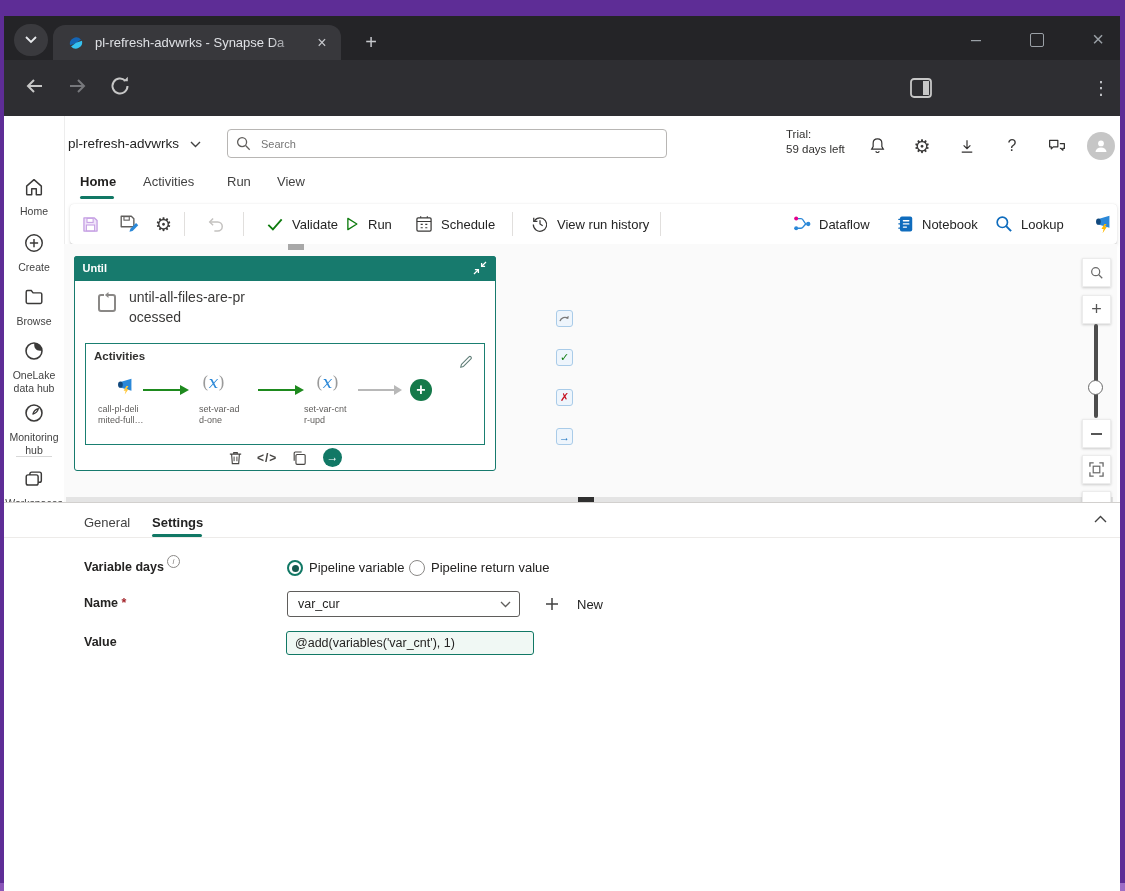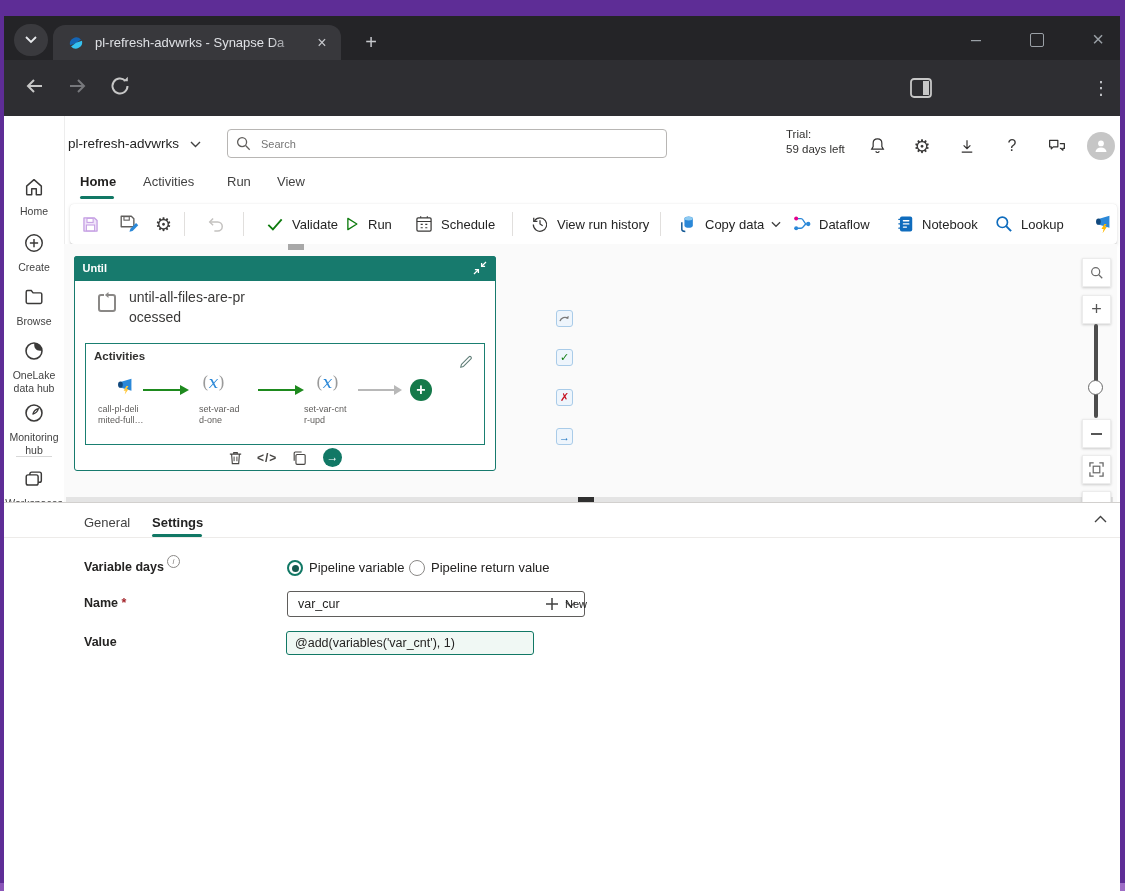--- a/index.html
+++ b/index.html
@@ -64,21 +64,21 @@
        display:flex;align-items:center;justify-content:center;font-size:11px;font-weight:bold;box-sizing:border-box}
   .znbtn{position:absolute;left:1018px;width:27px;height:27px;background:#fff;border:1px solid #ececec;
        box-shadow:0 1px 2.5px rgba(0,0,0,.18);display:flex;align-items:center;justify-content:center}
 
   
   .panel{position:absolute;left:0;top:386px;width:1116px;height:394px;background:#fff;border-top:1px solid #d2d0ce;z-index:5}
   .ptab{position:absolute;top:12px;font-size:13px;color:#424242;cursor:pointer}
   .flabel{position:absolute;left:80px;font-size:12.5px;font-weight:600;color:#252423}
   .radio{position:absolute;width:16px;height:16px;border-radius:50%;box-sizing:border-box}
   .rlab{position:absolute;font-size:13px;color:#252423}
-  .dropdown{position:absolute;left:283px;width:298px;height:26px;border:1px solid #5f5d5b;border-radius:3px;
+  .dropdown{position:absolute;left:283px;width:233px;height:26px;border:1px solid #5f5d5b;border-radius:3px;
        box-sizing:border-box;display:flex;align-items:center;padding:0 8px 0 10px;background:#fff}
   .dropdown span{flex:1;font-size:12.5px;color:#252423}
   .valin{position:absolute;left:282px;width:248px;height:24px;border:1.5px solid #117865;border-radius:3px;
        background:#f0f8f4;box-sizing:border-box;font-size:12.5px;color:#252423;padding:0 8px;font-family:inherit;outline:0}
 </style>
 </head>
 <body>
 
 <div id="window">
 
@@ -259,31 +259,20 @@
       <div class="tsep" style="left:442px"></div>
       <div class="tc" style="left:460px">
         <svg width="20" height="20" viewBox="0 0 24 24">
           <path d="M4.5 4.5v4.4h4.4" stroke="#3b3a39" stroke-width="1.5" fill="none"></path>
           <path d="M5.4 8.2A8 8 0 1 1 4 12.6" stroke="#3b3a39" stroke-width="1.5" fill="none"></path>
           <path d="M12 7.5V12l3.2 2.2" stroke="#3b3a39" stroke-width="1.5" fill="none"></path>
           </svg>
         <span class="tc-lab">View run history</span>
       </div>
       <div class="tsep" style="left:590px"></div>
-      <div class="tc" style="left:607px">
-        <svg width="21" height="21" viewBox="0 0 24 24">
-          <path d="M8.5 5.2c0-1.3 2.1-2.4 4.8-2.4s4.8 1.1 4.8 2.4v8.2c0 1.3-2.1 2.4-4.8 2.4s-4.8-1.1-4.8-2.4z" fill="#2b88d8"></path>
-          <ellipse cx="13.3" cy="5.2" rx="4.8" ry="2.1" fill="#8ecbf2"></ellipse>
-          <path d="M5.5 9.5v8.3c0 1.2 1.7 2.1 4 2.2" fill="none" stroke="#155a96" stroke-width="1.7"></path>
-          </svg>
-        <span class="tc-lab">Copy data</span>
-        <svg width="10" height="7" viewBox="0 0 11 7" style="margin-left:7px">
-          <path d="M1 1l4.5 4.5L10 1" stroke="#424242" stroke-width="1.4" fill="none"></path>
-          </svg>
-      </div>
       <div class="tc" style="left:722px">
         <svg width="20" height="20" viewBox="0 0 24 24">
           <path d="M7 5.5h4c3.2 0 3.2 6.5 6.5 6.5M7 17h4c3.2 0 3.2-5 6.5-5" stroke="#2b88d8" stroke-width="1.7" fill="none"></path>
           <circle cx="5" cy="5.5" r="2.4" fill="#e3008c"></circle>
           <circle cx="5" cy="17" r="2.4" fill="#2b88d8"></circle>
           <circle cx="19.5" cy="12" r="2.6" fill="#2b88d8"></circle>
           </svg>
         <span class="tc-lab">Dataflow</span>
       </div>
       <div class="tc" style="left:826px">
@@ -514,21 +503,21 @@
       <div class="dropdown" style="top:88px">
         <span>var_cur</span>
         <svg width="11" height="7" viewBox="0 0 11 7">
           <path d="M1 1l4.5 4.5L10 1" stroke="#605e5c" stroke-width="1.3" fill="none"></path>
           </svg>
       </div>
       <div class="abs" style="left:541px;top:88px;display:flex;align-items:center;height:26px">
         <svg width="14" height="14" viewBox="0 0 14 14">
           <path d="M7 1v12M1 7h12" stroke="#424242" stroke-width="1.5"></path>
           </svg>
-        <span style="font-size:11px;color:#242424;margin-left:6px">New</span>
+        <span style="font-size:13px;color:#242424;margin-left:18px">New</span>
       </div>
 
       <span class="flabel" style="top:132px">Value</span>
       <input class="valin" style="top: 128px;" value="@add(variables('var_cnt'), 1)">
     </div>
   </div>
 </div>
 
 <div id="frame-bottom"></div>
 

